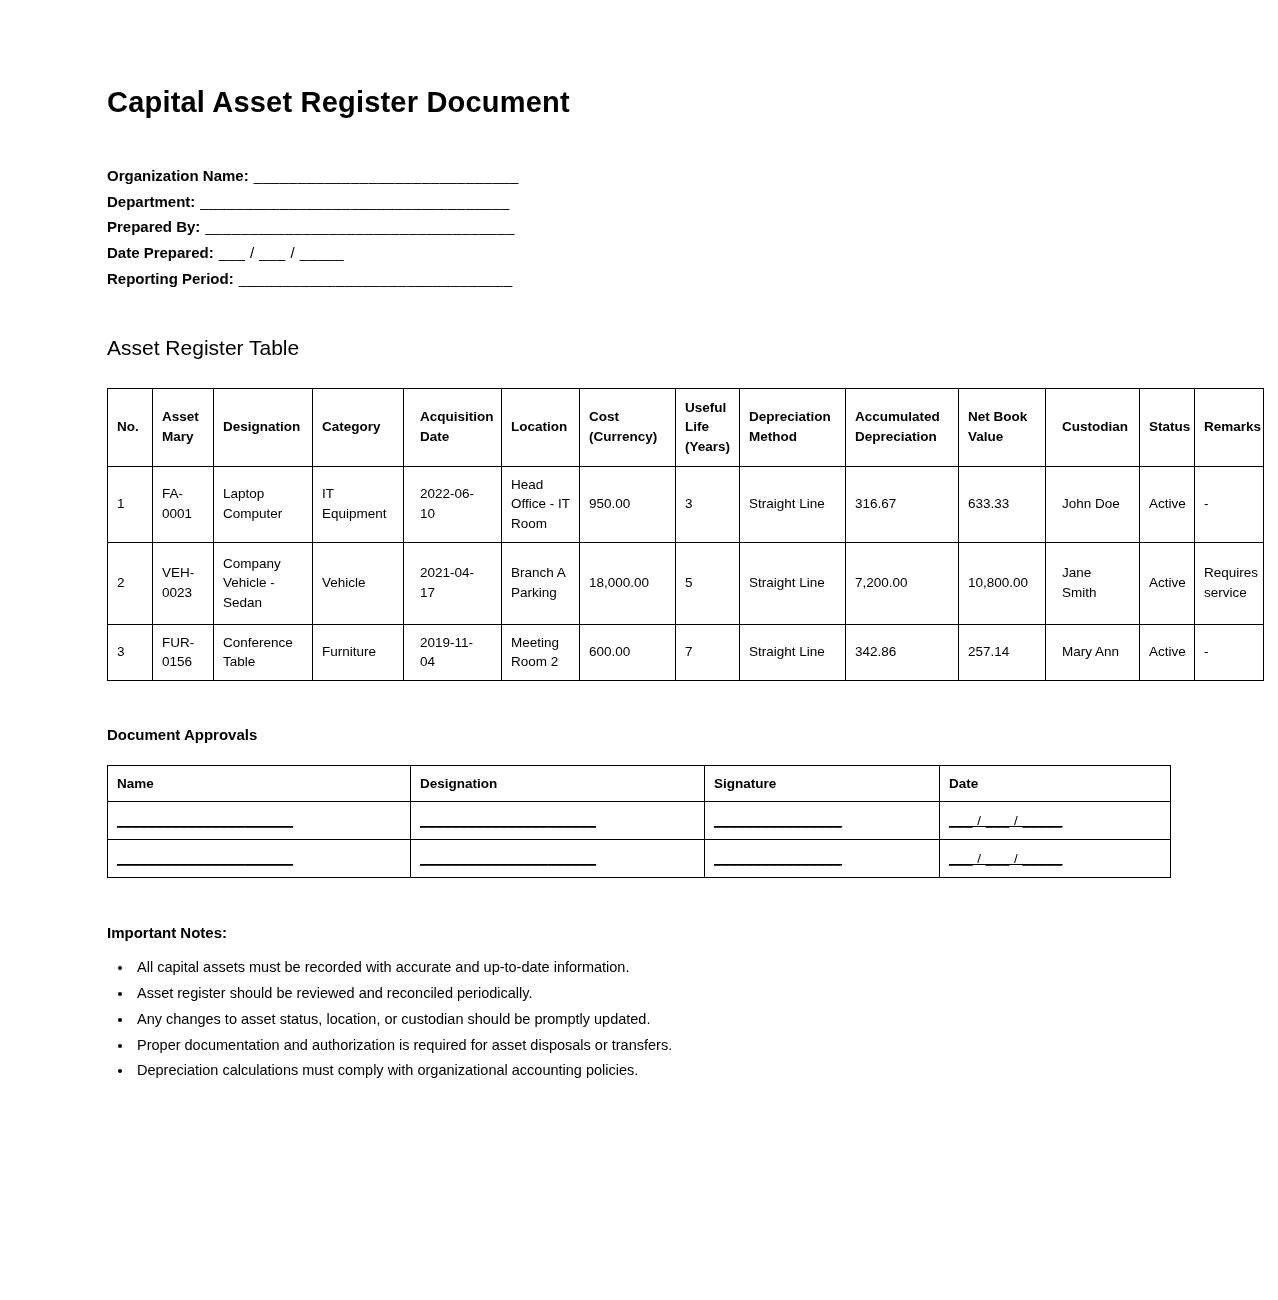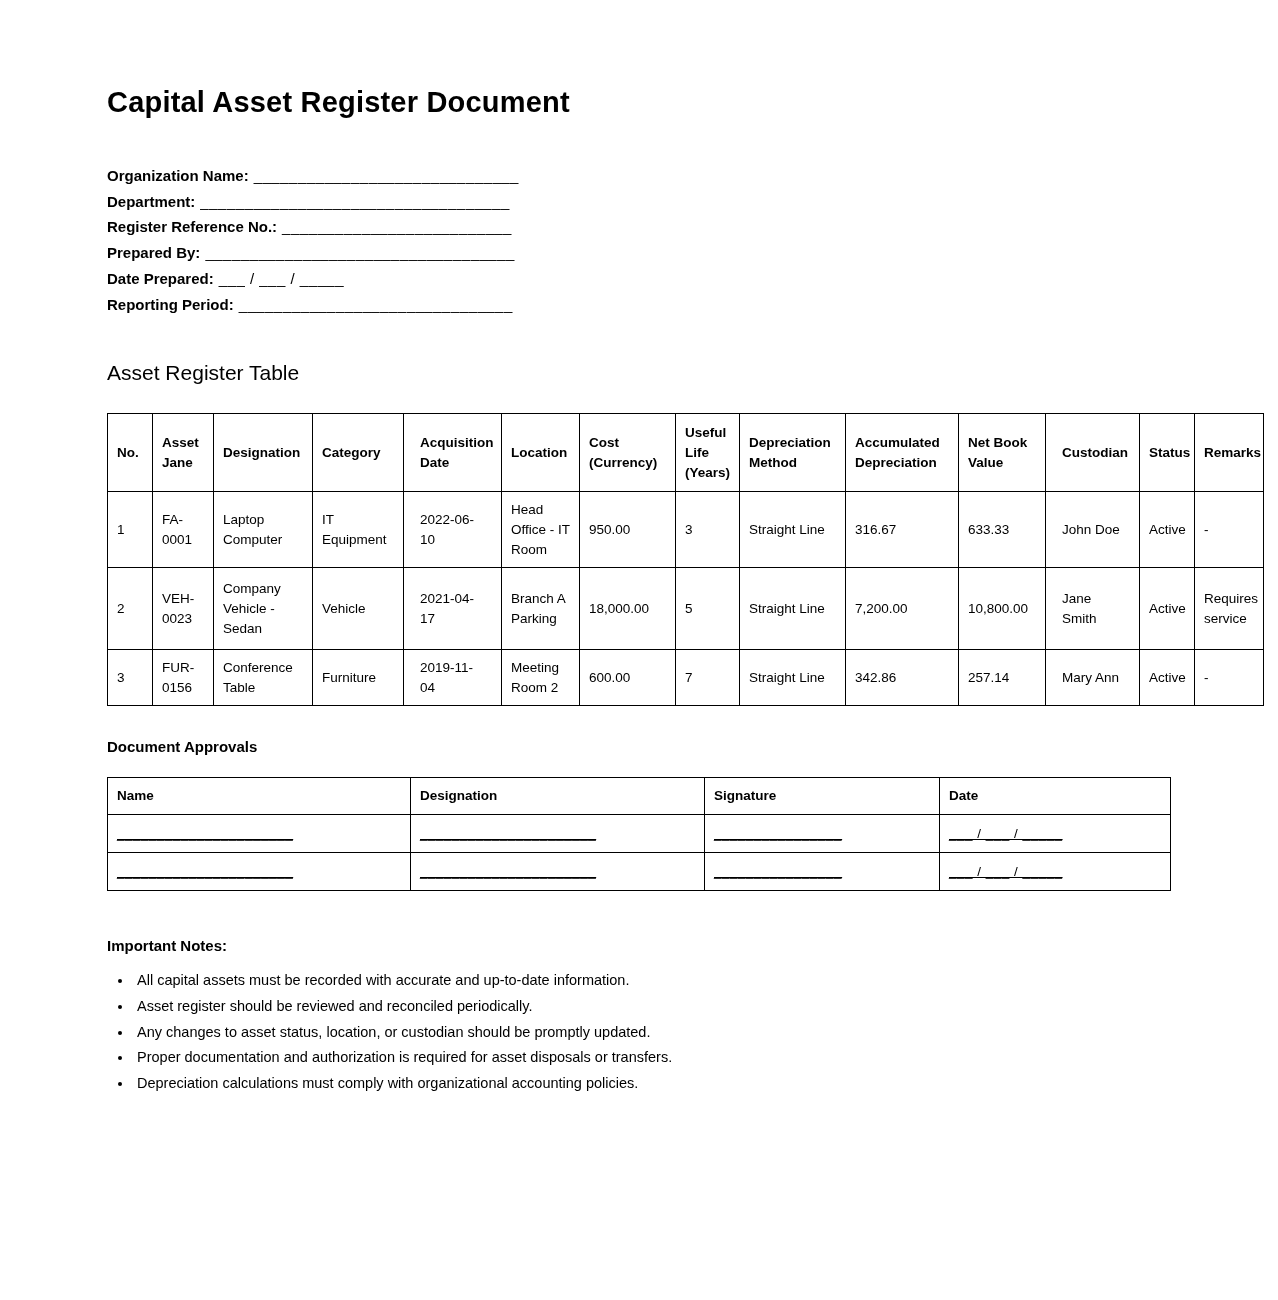--- a/index.html
+++ b/index.html
@@ -53,21 +53,21 @@
   th { font-weight: 700; }
   
   .asset-table { width: 1156px; }
   .asset-table thead tr { height: 78px; }
   .asset-table tbody tr:nth-child(1) { height: 76px; }
   .asset-table tbody tr:nth-child(2) { height: 82px; }
   .asset-table tbody tr:nth-child(3) { height: 56px; }
   .asset-table th:nth-child(5), .asset-table td:nth-child(5) { padding-left: 16px; padding-right: 16px; }
   .asset-table th:nth-child(12), .asset-table td:nth-child(12) { padding-left: 16px; padding-right: 16px; }
   
-  .approvals-wrap { margin-top: 32px; }
+  .approvals-wrap { margin-top: 45px; }
   .approvals-table { width: 1063px; margin-top: 22px; }
   .approvals-table thead tr { height: 35px; }
   .approvals-table tbody tr { height: 38px; }
   .blank-text { letter-spacing: 0.5px; text-decoration: underline; }
   
   .notes-wrap { margin-top: 46px; }
   .notes-list {
     margin-top: 14px;
     padding-left: 26px;
     list-style-type: disc;
@@ -84,23 +84,20 @@
 <div class="content">
 
   <h1 class="doc-title">Capital Asset Register Document</h1>
 
   <div class="meta-block">
     <div class="meta-line">
       <span class="meta-label">Organization Name:</span><span class="meta-blank">______________________________</span>
     </div>
     <div class="meta-line">
       <span class="meta-label">Department:</span><span class="meta-blank">___________________________________</span>
-    </div>
-    <div class="meta-line">
-      <span class="meta-label">Register Reference No.:</span><span class="meta-blank">__________________________</span>
     </div>
     <div class="meta-line">
       <span class="meta-label">Prepared By:</span><span class="meta-blank">___________________________________</span>
     </div>
     <div class="meta-line">
       <span class="meta-label">Date Prepared:</span><span class="meta-blank">___ / ___ / _____</span>
     </div>
     <div class="meta-line">
       <span class="meta-label">Reporting Period:</span><span class="meta-blank">_______________________________</span>
     </div>
@@ -121,21 +118,21 @@
       <col style="width:106px">
         <col style="width:113px">
         <col style="width:87px">
         <col style="width:94px">
       <col style="width:55px">
         <col style="width:69px">
     </colgroup>
     <thead>
       <tr>
         <th>No.</th>
-        <th>Asset Jane</th>
+        <th>Asset Mary</th>
         <th>Designation</th>
         <th>Category</th>
         <th>Acquisition Date</th>
         <th>Location</th>
         <th>Cost (Currency)</th>
         <th>Useful Life (Years)</th>
         <th>Depreciation Method</th>
         <th>Accumulated Depreciation</th>
         <th>Net Book Value</th>
         <th>Custodian</th>

